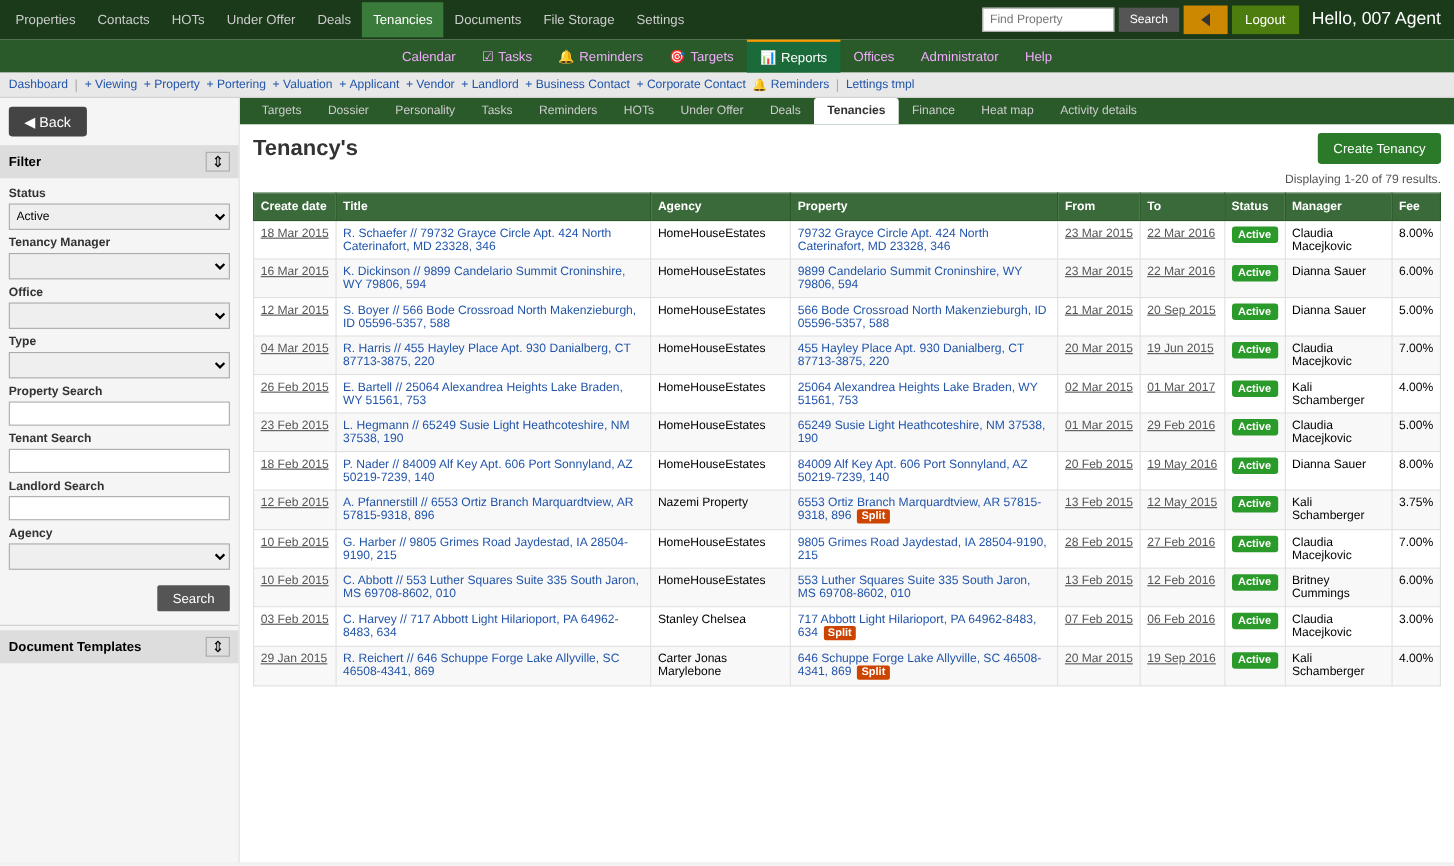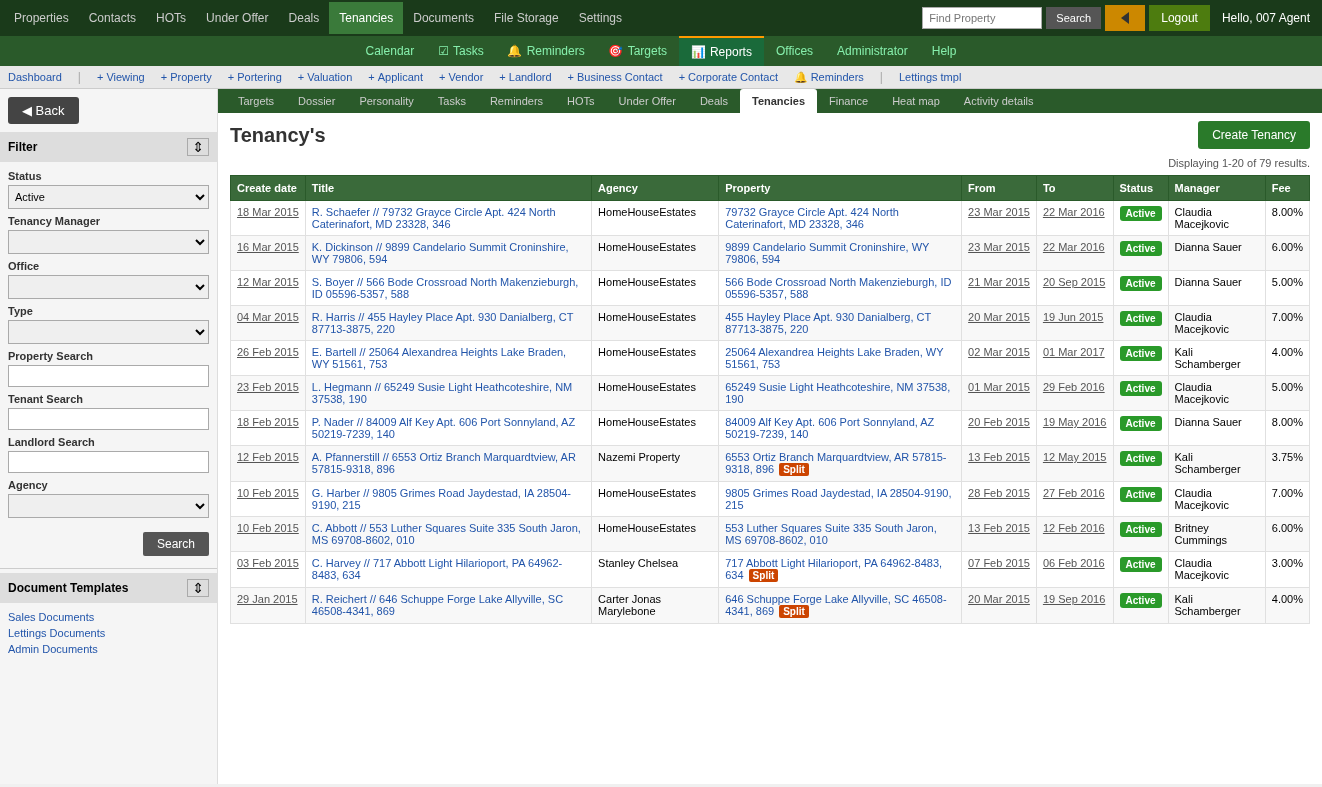--- a/index.html
+++ b/index.html
@@ -58,51 +58,51 @@
     .btn-logout {
       background: #4d7c0f;
       color: white;
       border: none;
       height: 26px;
       padding: 0 12px;
       font-size: 12px;
       cursor: pointer;
       text-align: right;
     }
-    .hello-text { color: white; font-size: 12px; padding: 0 8px; }
+    .hello-text { color: white; font-size: 16px; padding: 0 8px; }
 
     
     .second-nav {
       background: #2a5a2a;
       display: flex;
       align-items: center;
       height: 30px;
       padding: 0 4px;
       justify-content: center;
     }
     .second-nav a {
-      color: #86efac;
+      color: #f0abfc;
       text-decoration: none;
       padding: 0 12px;
       height: 30px;
       display: flex;
       align-items: center;
       font-size: 12px;
       gap: 4px;
     }
     .second-nav a.active { background: #1a6a3a; color: white; border-top: 2px solid #f90; }
 
     
     .quick-links {
       background: #e8e8e8;
       border-bottom: 1px solid #ccc;
       display: flex;
       align-items: center;
       padding: 4px 8px;
-      gap: 16px;
+      gap: 6px;
       flex-wrap: wrap;
     }
     .quick-links a {
       color: #2255aa;
       text-decoration: none;
       font-size: 11px;
       display: flex;
       align-items: center;
       gap: 3px;
     }
@@ -430,25 +430,20 @@
         <button class="search-btn">Search</button>
       </div>
     </div>
 
     <div class="sidebar-divider"></div>
 
     <div class="doc-templates-header">
       <span>Document Templates</span>
       <button class="filter-toggle">⇕</button>
     </div>
-    <div class="doc-links">
-      <a>Sales Documents</a>
-      <a>Lettings Documents</a>
-      <a>Admin Documents</a>
-    </div>
   </div>
 
   <div class="content">
 
     <div class="tabs">
       <div class="tab">Targets</div>
       <div class="tab">Dossier</div>
       <div class="tab">Personality</div>
       <div class="tab">Tasks</div>
       <div class="tab">Reminders</div>

